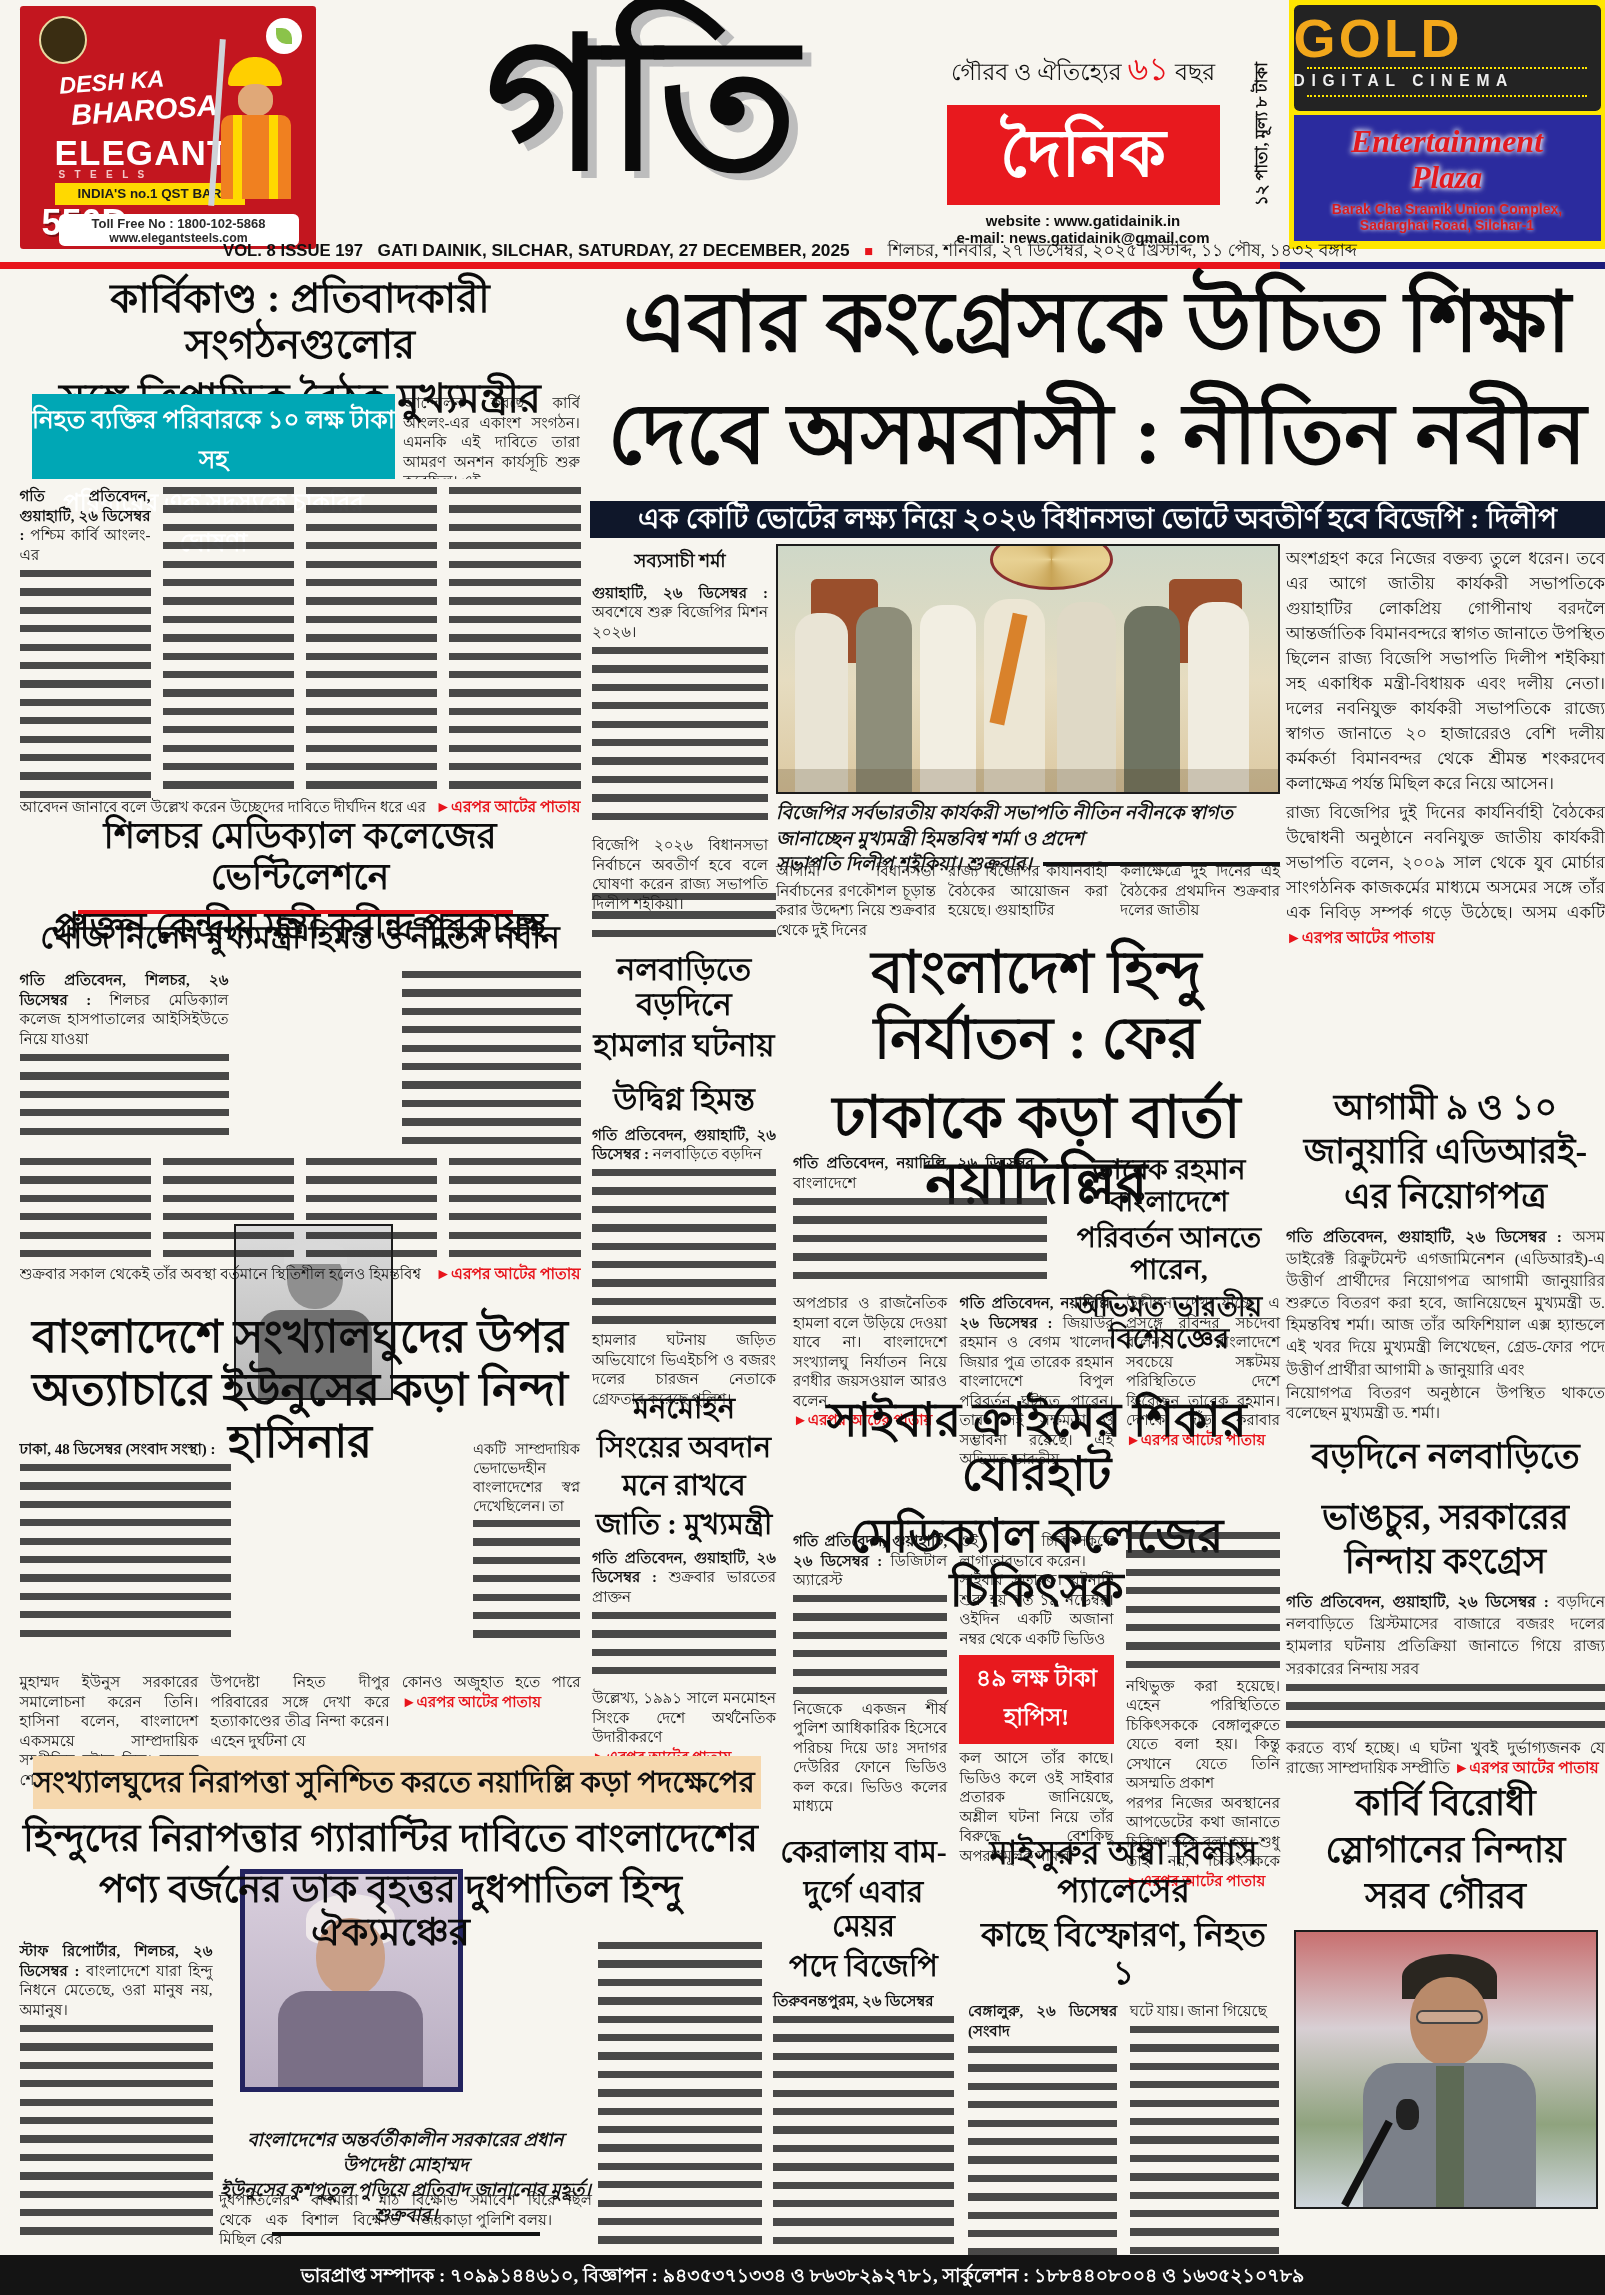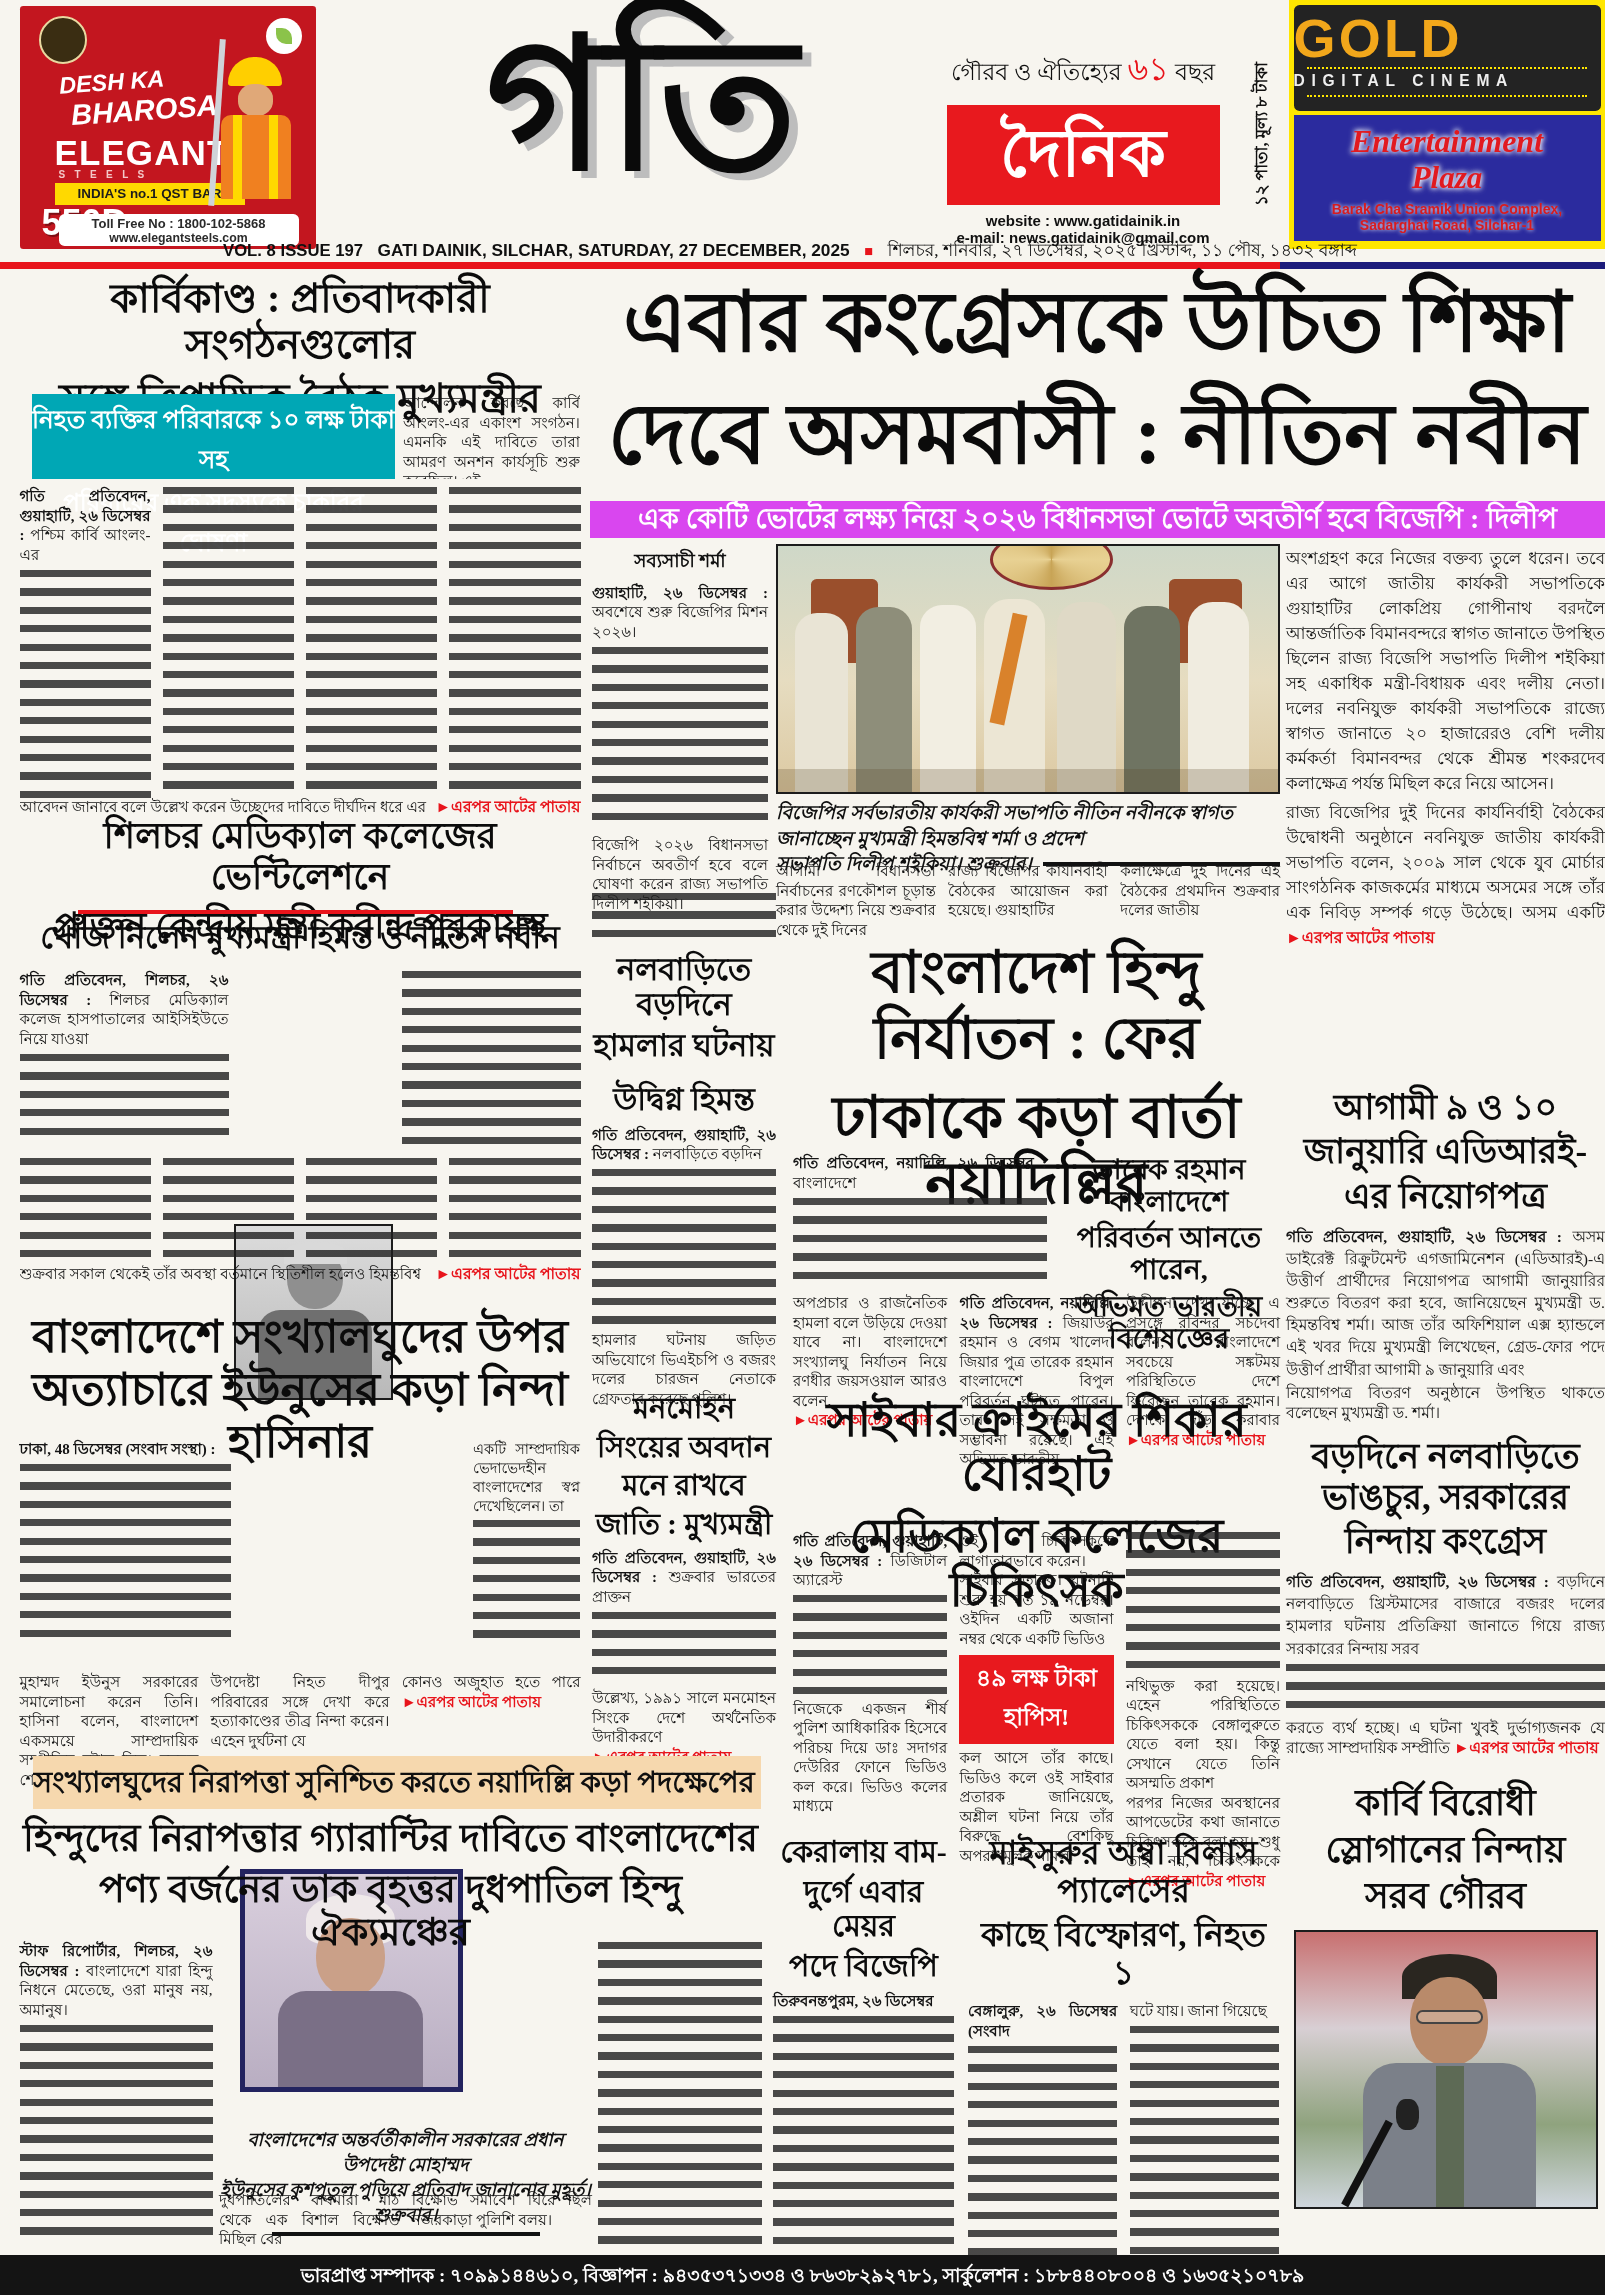--- a/index.html
+++ b/index.html
@@ -109,21 +109,21 @@
   </div>
   <div class="abs" style="left:19.5px;top:795px;width:561px;display:flex;justify-content:space-between;align-items:baseline">
     <span class="bt" style="white-space:nowrap;overflow:hidden;max-width:407px">আবেদন জানাবে বলে উল্লেখ করেন   উচ্ছেদের দাবিতে দীর্ঘদিন ধরে   এর জনতার</span>
     <span class="cont" style="font-size:15.6px">►এরপর আটের পাতায়</span>
   </div>
 
   <div class="abs" style="left:589px;top:275px;width:1016px">
     <div class="hl" style="font-size:84px">এবার কংগ্রেসকে উচিত শিক্ষা</div>
     <div class="hl" style="font-size:84px;margin-top:16.7px">দেবে অসমবাসী : নীতিন নবীন</div>
   </div>
-  <div class="abs" style="left:590px;top:501px;width:1015px;height:37px;background:#d946ef;color:#fff;font-size:28px;font-weight:700;text-align:center;line-height:36px;white-space:nowrap;overflow:hidden">এক কোটি ভোটের লক্ষ্য নিয়ে  ২০২৬ বিধানসভা ভোটে অবতীর্ণ হবে বিজেপি : দিলীপ</div>
+  <div class="abs" style="left:590px;top:501px;width:1015px;height:37px;background:#0f172a;color:#fff;font-size:28px;font-weight:700;text-align:center;line-height:36px;white-space:nowrap;overflow:hidden">এক কোটি ভোটের লক্ষ্য নিয়ে  ২০২৬ বিধানসভা ভোটে অবতীর্ণ হবে বিজেপি : দিলীপ</div>
 
   <div class="abs" style="left:592px;top:547px;width:176px;height:375px">
     <div style="font-weight:700;font-size:18.4px;text-align:center">সব্যসাচী শর্মা</div>
     <p class="bt" style="margin-top:5.6px"><span class="dl">গুয়াহাটি, ২৬ ডিসেম্বর :</span>
       <span>অবশেষে শুরু বিজেপির মিশন ২০২৬।</span></p>
     <div class="greek" style="height:184px;margin-top:4.5px"></div>
     <p class="bt" style="margin-top:5.6px">বিজেপি ২০২৬ বিধানসভা নির্বাচনে অবতীর্ণ হবে বলে ঘোষণা করেন রাজ্য সভাপতি দিলীপ শইকিয়া।</p>
   </div>
 
   <div class="abs photo" style="left:776px;top:544px;width:504px;height:250px;background:linear-gradient(180deg,#cfd8c8 0%,#e6dcc0 55%,#dcc9a2 100%)">
@@ -260,21 +260,21 @@
     <div class="hl" style="font-size:35px">আগামী ৯ ও ১০</div>
     <div class="hl" style="font-size:35px;margin-top:4.5px">জানুয়ারি এডিআরই-</div>
     <div class="hl" style="font-size:35px;margin-top:4.5px">এর নিয়োগপত্র</div>
     <p class="bt" style="margin-top:9px;font-size:15.6px;line-height:1.42"><span class="dl">গতি প্রতিবেদন, গুয়াহাটি, ২৬ ডিসেম্বর :</span>
       <span>অসম ডাইরেক্ট রিক্রুটমেন্ট এগজামিনেশন (এডিআরই)-এ উত্তীর্ণ প্রার্থীদের নিয়োগপত্র আগামী জানুয়ারির শুরুতে বিতরণ করা হবে, জানিয়েছেন মুখ্যমন্ত্রী ড. হিমন্তবিশ্ব শর্মা। আজ তাঁর অফিশিয়াল এক্স হ্যান্ডলে এই খবর দিয়ে মুখ্যমন্ত্রী লিখেছেন, গ্রেড-ফোর পদে উত্তীর্ণ প্রার্থীরা আগামী ৯ জানুয়ারি এবং</span></p>
     <p class="bt" style="font-size:15.6px;margin-top:2.2px">নিয়োগপত্র বিতরণ অনুষ্ঠানে উপস্থিত থাকতে বলেছেন মুখ্যমন্ত্রী ড. শর্মা।</p>
   </div>
 
   <div class="abs" style="left:1286px;top:1437px;width:319px;height:335px">
     <div class="hl" style="font-size:35px">বড়দিনে নলবাড়িতে</div>
-    <div class="hl" style="font-size:35px;margin-top:1px">ভাঙচুর, সরকারের</div>
+    <div class="hl" style="font-size:35px;margin-top:21px">ভাঙচুর, সরকারের</div>
     <div class="hl" style="font-size:35px;margin-top:4.5px">নিন্দায় কংগ্রেস</div>
     <p class="bt" style="margin-top:9px;font-size:15.6px;line-height:1.42"><span class="dl">গতি প্রতিবেদন, গুয়াহাটি, ২৬ ডিসেম্বর :</span>
       <span>বড়দিনে নলবাড়িতে খ্রিস্টমাসের বাজারে বজরং দলের হামলার ঘটনায় প্রতিক্রিয়া জানাতে গিয়ে রাজ্য সরকারের নিন্দায় সরব</span></p>
     <div class="greek" style="height:50px;margin-top:4.5px"></div>
     <p class="bt" style="font-size:15.6px;margin-top:3.3px"><span>করতে ব্যর্থ হচ্ছে। এ ঘটনা খুবই দুর্ভাগ্যজনক যে রাজ্যে সাম্প্রদায়িক সম্প্রীতি</span>
       <span class="cont" style="font-size:15.6px">►এরপর আটের পাতায়</span></p>
   </div>
 
   <div class="abs" style="left:793px;top:1394px;width:487px">
     <div class="hl" style="font-size:47px">সাইবার ক্রাইমের শিকার যোরহাট</div>

